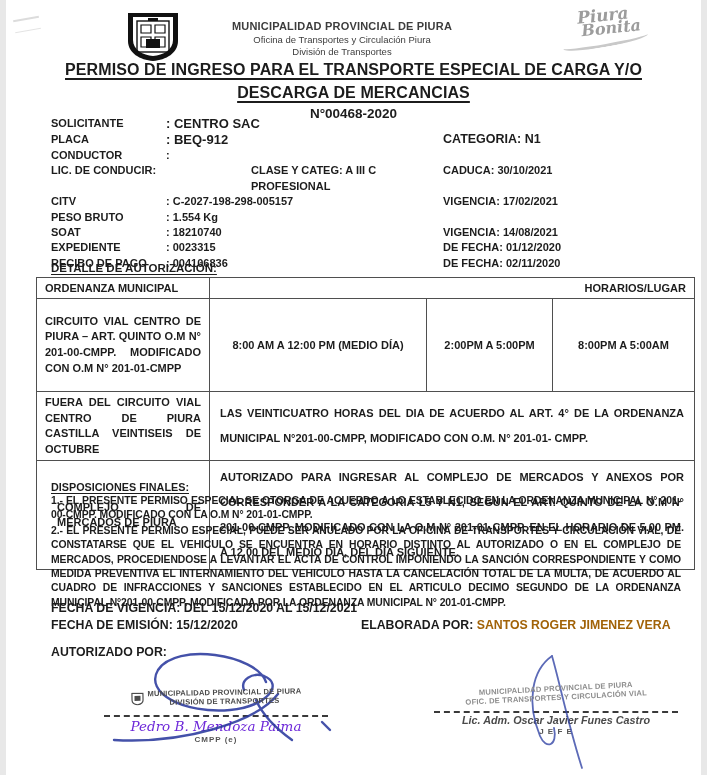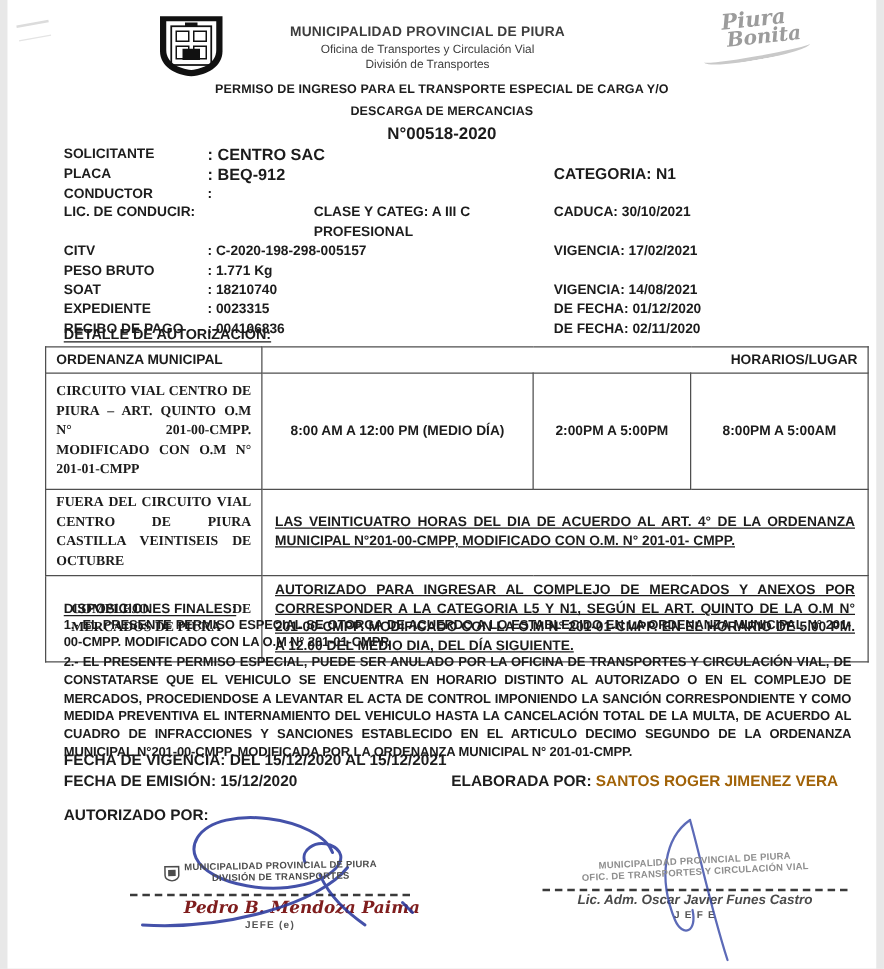--- a/index.html
+++ b/index.html
@@ -18,21 +18,21 @@
   .org .l3{font-size:9.5px;margin-top:1px;}
   .brand{position:absolute;right:42px;top:8px;width:110px;text-align:center;
     font-family:"DejaVu Serif",serif;font-style:italic;font-weight:bold;color:#9c9c9c;
     transform:rotate(-6deg);line-height:15px;}
   .brand .b1{font-size:17px;}
   .brand .b2{font-size:16px;margin-left:14px;display:block;margin-top:-2px;}
   .brand .swoosh{display:block;width:86px;height:8px;margin:0 auto;
     border-bottom:3px solid #c9c9c9;border-radius:50%;transform:rotate(-4deg);}
   
   .title{position:absolute;top:61px;left:0;width:100%;text-align:center;font-weight:bold;}
-  .title .t1,.title .t2{font-size:10px;
+  .title .t1,.title .t2{font-size:16px;text-decoration:underline;
     text-underline-offset:3px;text-decoration-thickness:1.5px;letter-spacing:.1px;}
   .title .t2{display:block;margin-top:5px;}
   .title .tn{display:block;font-size:13.5px;margin-top:4px;text-decoration:none;}
   
   .details{position:absolute;top:116px;left:45px;right:18px;font-size:11px;font-weight:bold;}
   .drow{display:flex;line-height:15.4px;align-items:flex-start;}
   .drow .lbl{width:115px;flex:none;}
   .drow .val{flex:1;}
   .drow .val.lg{font-size:13px;line-height:16px;}
   .drow .val.mid{padding-left:85px;}
@@ -40,23 +40,23 @@
   .drow .rgt.lg{font-size:12.5px;}
   
   .auth-head{position:absolute;top:262px;left:45px;font-size:11.5px;font-weight:bold;
     text-decoration:underline;text-underline-offset:2px;}
   table.auth{position:absolute;top:277px;left:30px;border-collapse:collapse;width:658px;
     font-size:11px;font-weight:bold;table-layout:fixed;}
   table.auth td{border:1px solid #4f4f4f;padding:3px 8px;vertical-align:middle;}
   table.auth .hdr td{height:16px;padding:2px 8px;}
   table.auth .hl{text-align:right;}
   col.c1{width:173px;} col.c2{width:217px;} col.c3{width:126px;} col.c4{width:142px;}
-  .ord{text-align:justify;line-height:15.6px;font-family:Liberation Serif, serif;}
+  .ord{text-align:justify;line-height:15.6px;}
   .sched{text-align:center;}
-  .merged{text-align:justify;line-height:15px;padding:4px 10px !important;text-decoration:underline;}
+  .merged{text-align:justify;line-height:25px;padding:4px 10px !important;}
   tr.r1 td{height:86px;}
   tr.r2 td{height:48px;}
   tr.r3 td{height:60px;padding-left:20px;}
   
   .disp{position:absolute;top:481px;left:45px;right:20px;}
   .disp .dh{font-size:10.8px;font-weight:bold;text-decoration:underline;text-underline-offset:2px;}
   .disp p{margin:1px 0 0 0;font-size:10.4px;font-weight:bold;line-height:14.4px;
     text-align:justify;letter-spacing:-0.1px;}
   
   .dates{position:absolute;top:601px;left:45px;right:20px;font-size:12.3px;font-weight:bold;}
@@ -69,22 +69,22 @@
   .sig-left{left:90px;top:660px;width:240px;}
   .sig-right{left:420px;top:664px;width:260px;}
   .sig .ink{position:absolute;pointer-events:none;}
   .sig-left .ink{left:10px;top:-12px;}
   .sig-right .ink{left:30px;top:-14px;}
   .stamp{font-size:7.6px;font-weight:bold;letter-spacing:.2px;line-height:9px;}
   .sig-left .stamp{color:#4c4c4c;margin-top:28px;transform:rotate(-1deg);
     display:flex;align-items:center;justify-content:center;gap:4px;}
   .sig-right .stamp{color:#8e8e8e;margin-top:20px;transform:rotate(-3deg);}
   .dash{border:none;border-top:2px dashed #3a3a3a;margin:9px 8px 0 8px;}
-  .sig-name-left{font-family:"DejaVu Serif",serif;font-style:italic;font-weight:bold;
-    font-size:13.5px;margin-top:1px;color:#7f1d1d;text-align:right;}
+  .sig-name-left{font-family:"DejaVu Serif",serif;font-style:italic;font-weight:normal;
+    font-size:13.5px;margin-top:1px;color:#6d28d9;}
   .sig-name-right{font-size:10.8px;font-weight:bold;color:#4a4a4a;margin-top:1px;font-style:italic;}
   .sig-role{font-size:8px;font-weight:bold;color:#555;letter-spacing:1px;margin-top:1px;}
   .mini-shield{flex:none;}
 </style>
 </head>
 <body>
 
 <div class="page">
 
   <div class="pencil-mark"></div>
@@ -95,34 +95,34 @@
       <path d="M9 6 H49 V29 C49 39 39 44 29 45 C19 44 9 39 9 29 Z" fill="#fff"></path>
       <rect x="13" y="10" width="32" height="31" fill="none" stroke="#111" stroke-width="1.4"></rect>
       <path d="M17 14 h10 v8 h-10 z M31 14 h10 v8 h-10 z M17 26 h10 v10 h-10 z M31 26 h10 v10 h-10 z" fill="none" stroke="#111" stroke-width="1.2"></path>
       <path d="M22 28 h14 v9 h-14 z" fill="#111"></path>
       <path d="M24 7 h10 v3 h-10 z" fill="#111"></path>
     </svg>
   </div>
 
   <div class="org">
     <div class="l1">MUNICIPALIDAD PROVINCIAL DE PIURA</div>
-    <div class="l2">Oficina de Transportes y Circulación Vial</div>
+    <div class="l2">Oficina de Transportes y Circulación Piura</div>
     <div class="l3">División de Transportes</div>
   </div>
 
   <div class="brand">
     <span class="b1">Piura</span>
     <span class="b2">Bonita</span>
     <span class="swoosh"></span>
   </div>
 
   <div class="title">
     <span class="t1">PERMISO DE INGRESO PARA EL TRANSPORTE ESPECIAL DE CARGA Y/O</span>
     <span class="t2">DESCARGA DE MERCANCIAS</span>
-    <span class="tn">N°00518-2020</span>
+    <span class="tn">N°00468-2020</span>
   </div>
 
   <div class="details">
     <div class="drow">
       <span class="lbl">SOLICITANTE</span>
       <span class="val lg">: CENTRO SAC</span>
       <span class="rgt"></span>
     </div>
     <div class="drow">
       <span class="lbl">PLACA</span>
@@ -134,26 +134,26 @@
       <span class="val">:</span>
       <span class="rgt"></span>
     </div>
     <div class="drow">
       <span class="lbl">LIC. DE CONDUCIR:</span>
       <span class="val mid">CLASE Y CATEG: A III C PROFESIONAL</span>
       <span class="rgt">CADUCA: 30/10/2021</span>
     </div>
     <div class="drow">
       <span class="lbl">CITV</span>
-      <span class="val">: C-2020-198-298-005157</span>
+      <span class="val">: C-2027-198-298-005157</span>
       <span class="rgt">VIGENCIA: 17/02/2021</span>
     </div>
     <div class="drow">
       <span class="lbl">PESO BRUTO</span>
-      <span class="val">: 1.771 Kg</span>
+      <span class="val">: 1.554 Kg</span>
       <span class="rgt"></span>
     </div>
     <div class="drow">
       <span class="lbl">SOAT</span>
       <span class="val">: 18210740</span>
       <span class="rgt">VIGENCIA: 14/08/2021</span>
     </div>
     <div class="drow">
       <span class="lbl">EXPEDIENTE</span>
       <span class="val">: 0023315</span>
@@ -229,21 +229,21 @@
         <path d="M1 1 h11 v7 c0 3-3 4-5.5 4.5 C4 12 1 11 1 8 Z" fill="none" stroke="#4c4c4c" stroke-width="1.2"></path>
         <path d="M3.5 3.5 h6 v5 h-6 z" fill="#4c4c4c"></path>
       </svg>
       <span>
         <div>MUNICIPALIDAD PROVINCIAL DE PIURA</div>
         <div>DIVISIÓN DE TRANSPORTES</div>
       </span>
     </div>
     <hr class="dash">
     <div class="sig-name-left">Pedro B. Mendoza Paima</div>
-    <div class="sig-role">JEFE (e)</div>
+    <div class="sig-role">CMPP (e)</div>
   </div>
 
   <div class="sig sig-right">
     <svg class="ink" width="220" height="125" viewBox="0 0 220 125">
       <g fill="none" stroke="#3446a6" stroke-width="1.8" stroke-linecap="round" opacity="0.8">
         <path d="M96 6 C76 20 70 52 84 86 C90 100 102 96 98 78"></path>
         <path d="M96 6 C104 34 112 74 126 118"></path>
       </g>
     </svg>
     <div class="stamp">

